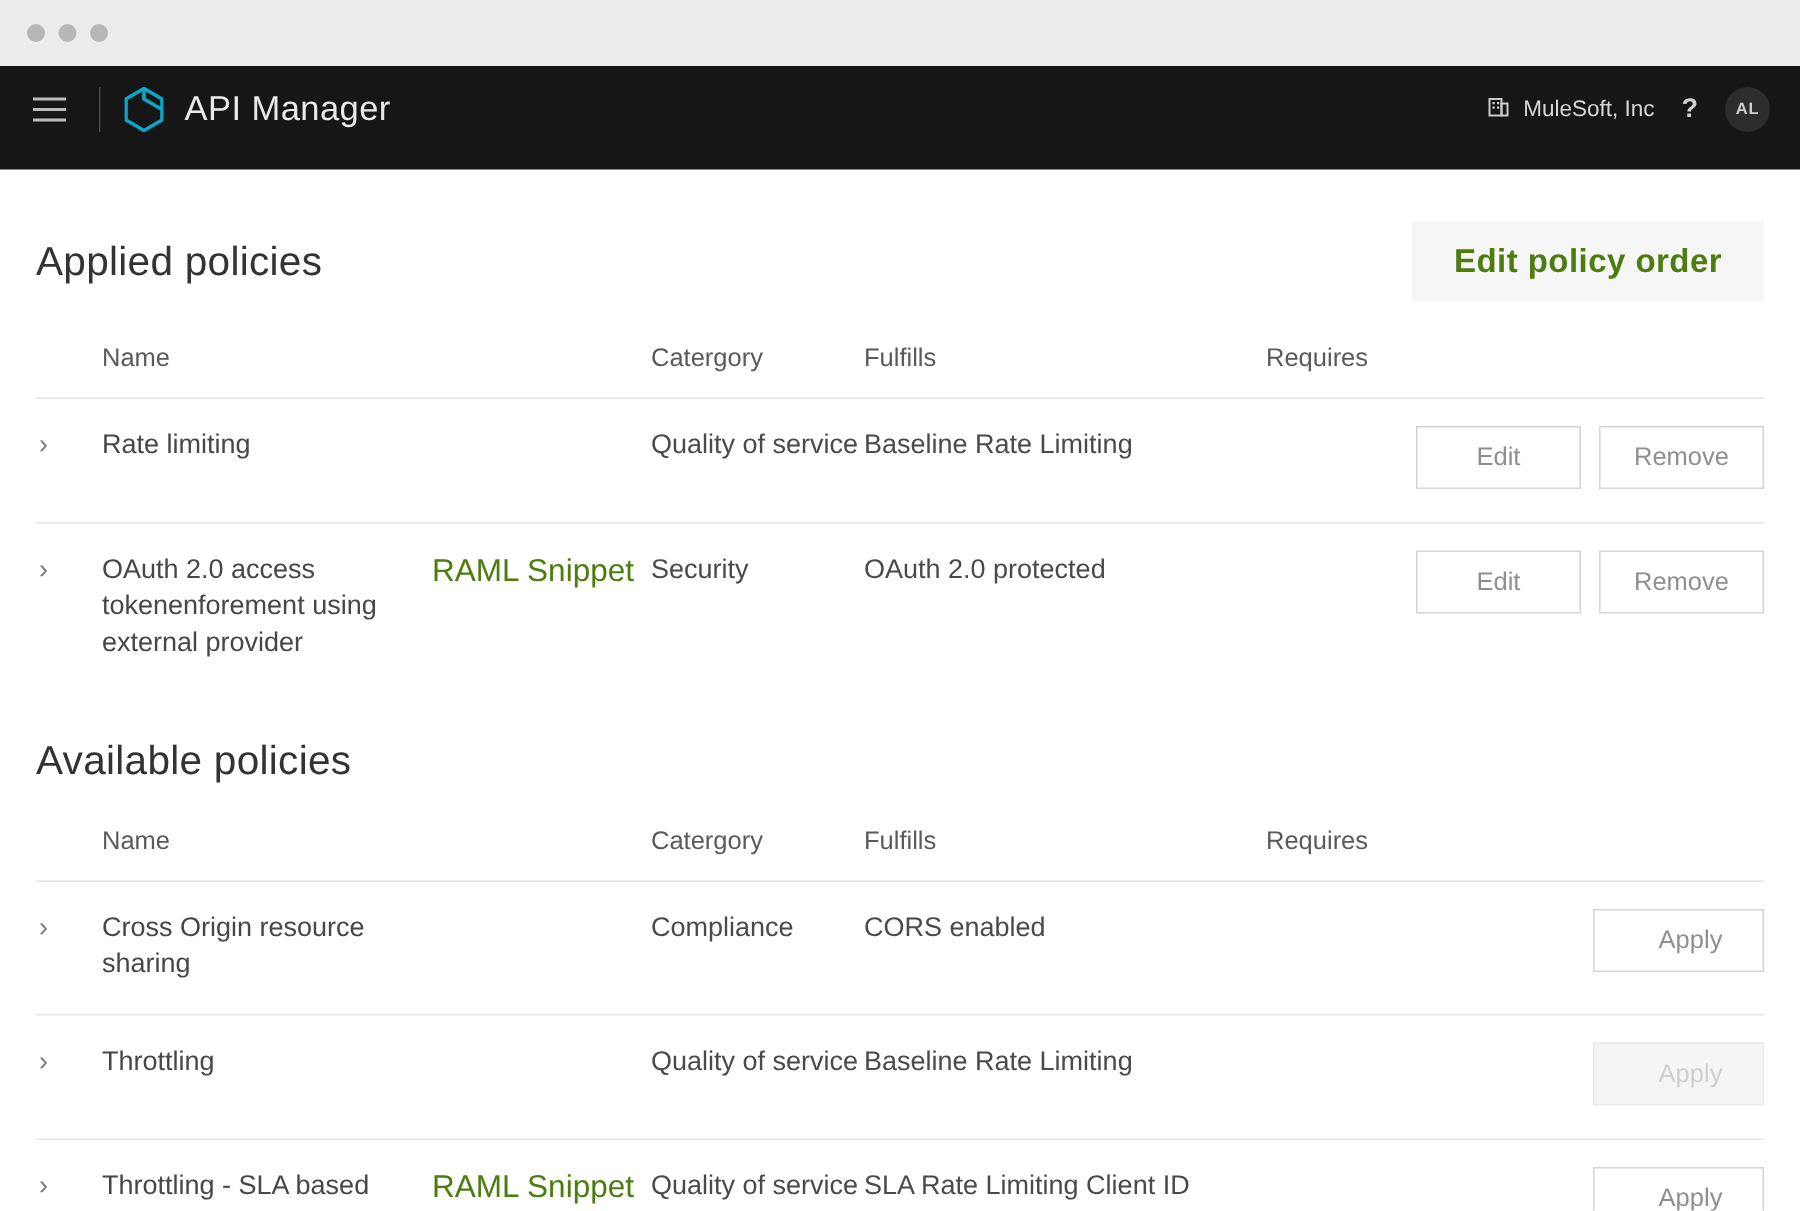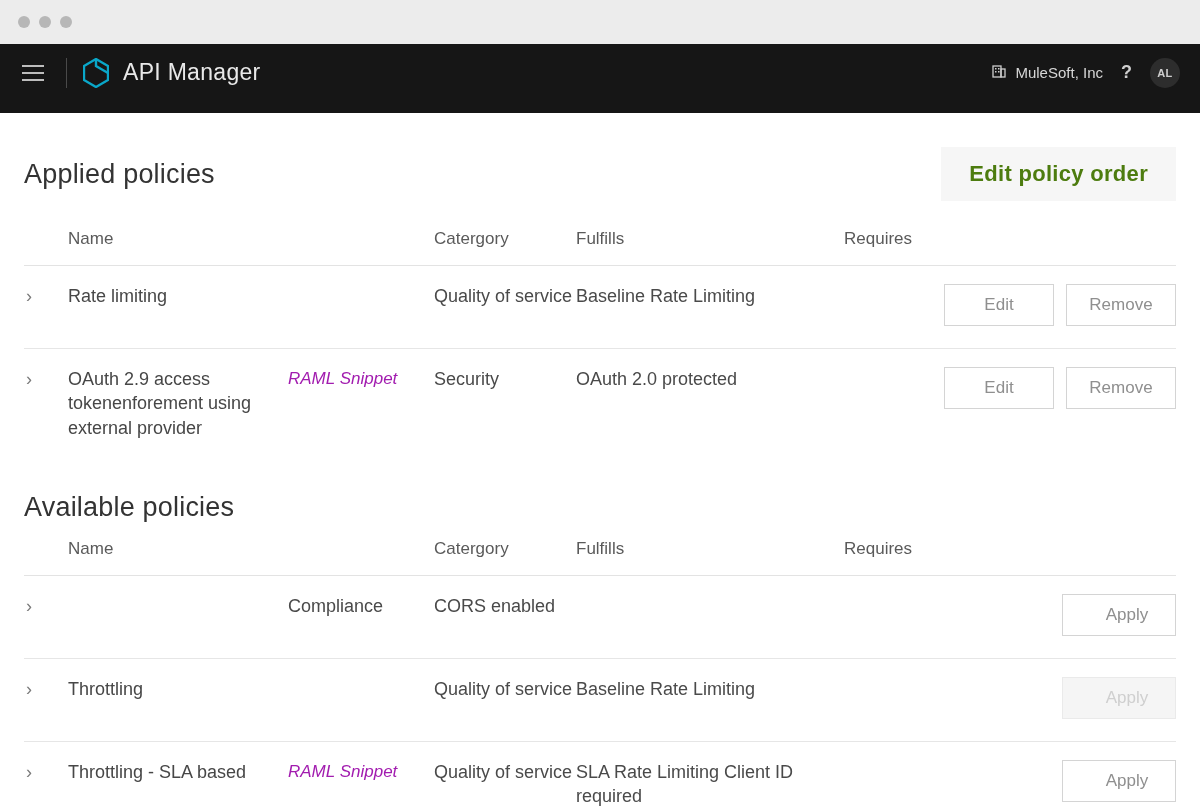--- a/index.html
+++ b/index.html
@@ -35,33 +35,33 @@
     background:#f6f6f6; color:#4d7c0f; border:none; font-size:22px; padding:14px 28px; font-weight:700; letter-spacing:.3px;
   }
 
   
   .thead, .trow { display:grid; grid-template-columns: 44px 220px 146px 142px 268px 94px 1fr; align-items:start; }
   .thead { color:#5a5a5a; font-size:17px; padding:0 0 10px 0; border-bottom:1px solid #e3e3e3; }
   .thead .th { padding-bottom:6px; }
   .trow { padding:18px 0 22px 0; border-bottom:1px solid #e6e6e6; }
   .chev { color:#7a7a7a; font-size:18px; padding-top:2px; padding-left:2px; cursor:pointer; user-select:none;}
   .name { font-size:18px; color:#474747; line-height:1.35; }
-  .snip { color:#a21caf; font-size:17px; padding-top:2px; cursor:pointer;font-style:italic;}
+  .snip { color:#4d7c0f; font-size:21px; padding-top:2px; cursor:pointer;}
   .cat, .ful, .req { font-size:18px; color:#4a4a4a; line-height:1.35; }
   .actions { display:flex; gap:12px; justify-content:flex-end; }
   .btn {
     border:1px solid #d4d4d4; background:#fff; color:#8f8f8f; font-size:17px;
     padding:10px 0; width:110px; text-align:center; cursor:pointer;
   }
   .btn.disabled { background:#f5f5f5; color:#cfcfcf; border-color:#eaeaea; cursor:default;}
   .apply-wrap { grid-column: 6 / span 2; display:flex; justify-content:flex-end;}
   .btn.apply { width:114px;padding-left:16px; }
 
   .available { margin-top:30px; }
-  .available h2 { margin-bottom:16px; }
+  .available h2 { margin-bottom:28px; }
 
 </style>
 </head>
 <body>
 
 <div class="mac-titlebar">
   <div class="traffic-lights">
     <span class="dot"></span>
     <span class="dot"></span>
     <span class="dot"></span>
@@ -126,21 +126,21 @@
     <div class="ful">Baseline Rate Limiting</div>
     <div class="req"></div>
     <div class="actions">
       <button class="btn">Edit</button>
       <button class="btn">Remove</button>
     </div>
   </div>
 
   <div class="trow" style="border-bottom:none;">
     <div class="chev">›</div>
-    <div class="name">OAuth 2.9 access tokenenforement using external provider</div>
+    <div class="name">OAuth 2.0 access tokenenforement using external provider</div>
     <div class="snip">RAML Snippet</div>
     <div class="cat">Security</div>
     <div class="ful">OAuth 2.0 protected</div>
     <div class="req"></div>
     <div class="actions">
       <button class="btn">Edit</button>
       <button class="btn">Remove</button>
     </div>
   </div>
 
@@ -152,20 +152,21 @@
       <div class="th">Name</div>
       <div class="th"></div>
       <div class="th">Catergory</div>
       <div class="th">Fulfills</div>
       <div class="th">Requires</div>
       <div class="th"></div>
     </div>
 
     <div class="trow">
       <div class="chev">›</div>
+      <div class="name">Cross Origin resource sharing</div>
       <div class="snip"></div>
       <div class="cat">Compliance</div>
       <div class="ful">CORS enabled</div>
       <div class="apply-wrap">
         <button class="btn apply">Apply</button>
       </div>
     </div>
 
     <div class="trow">
       <div class="chev">›</div>

